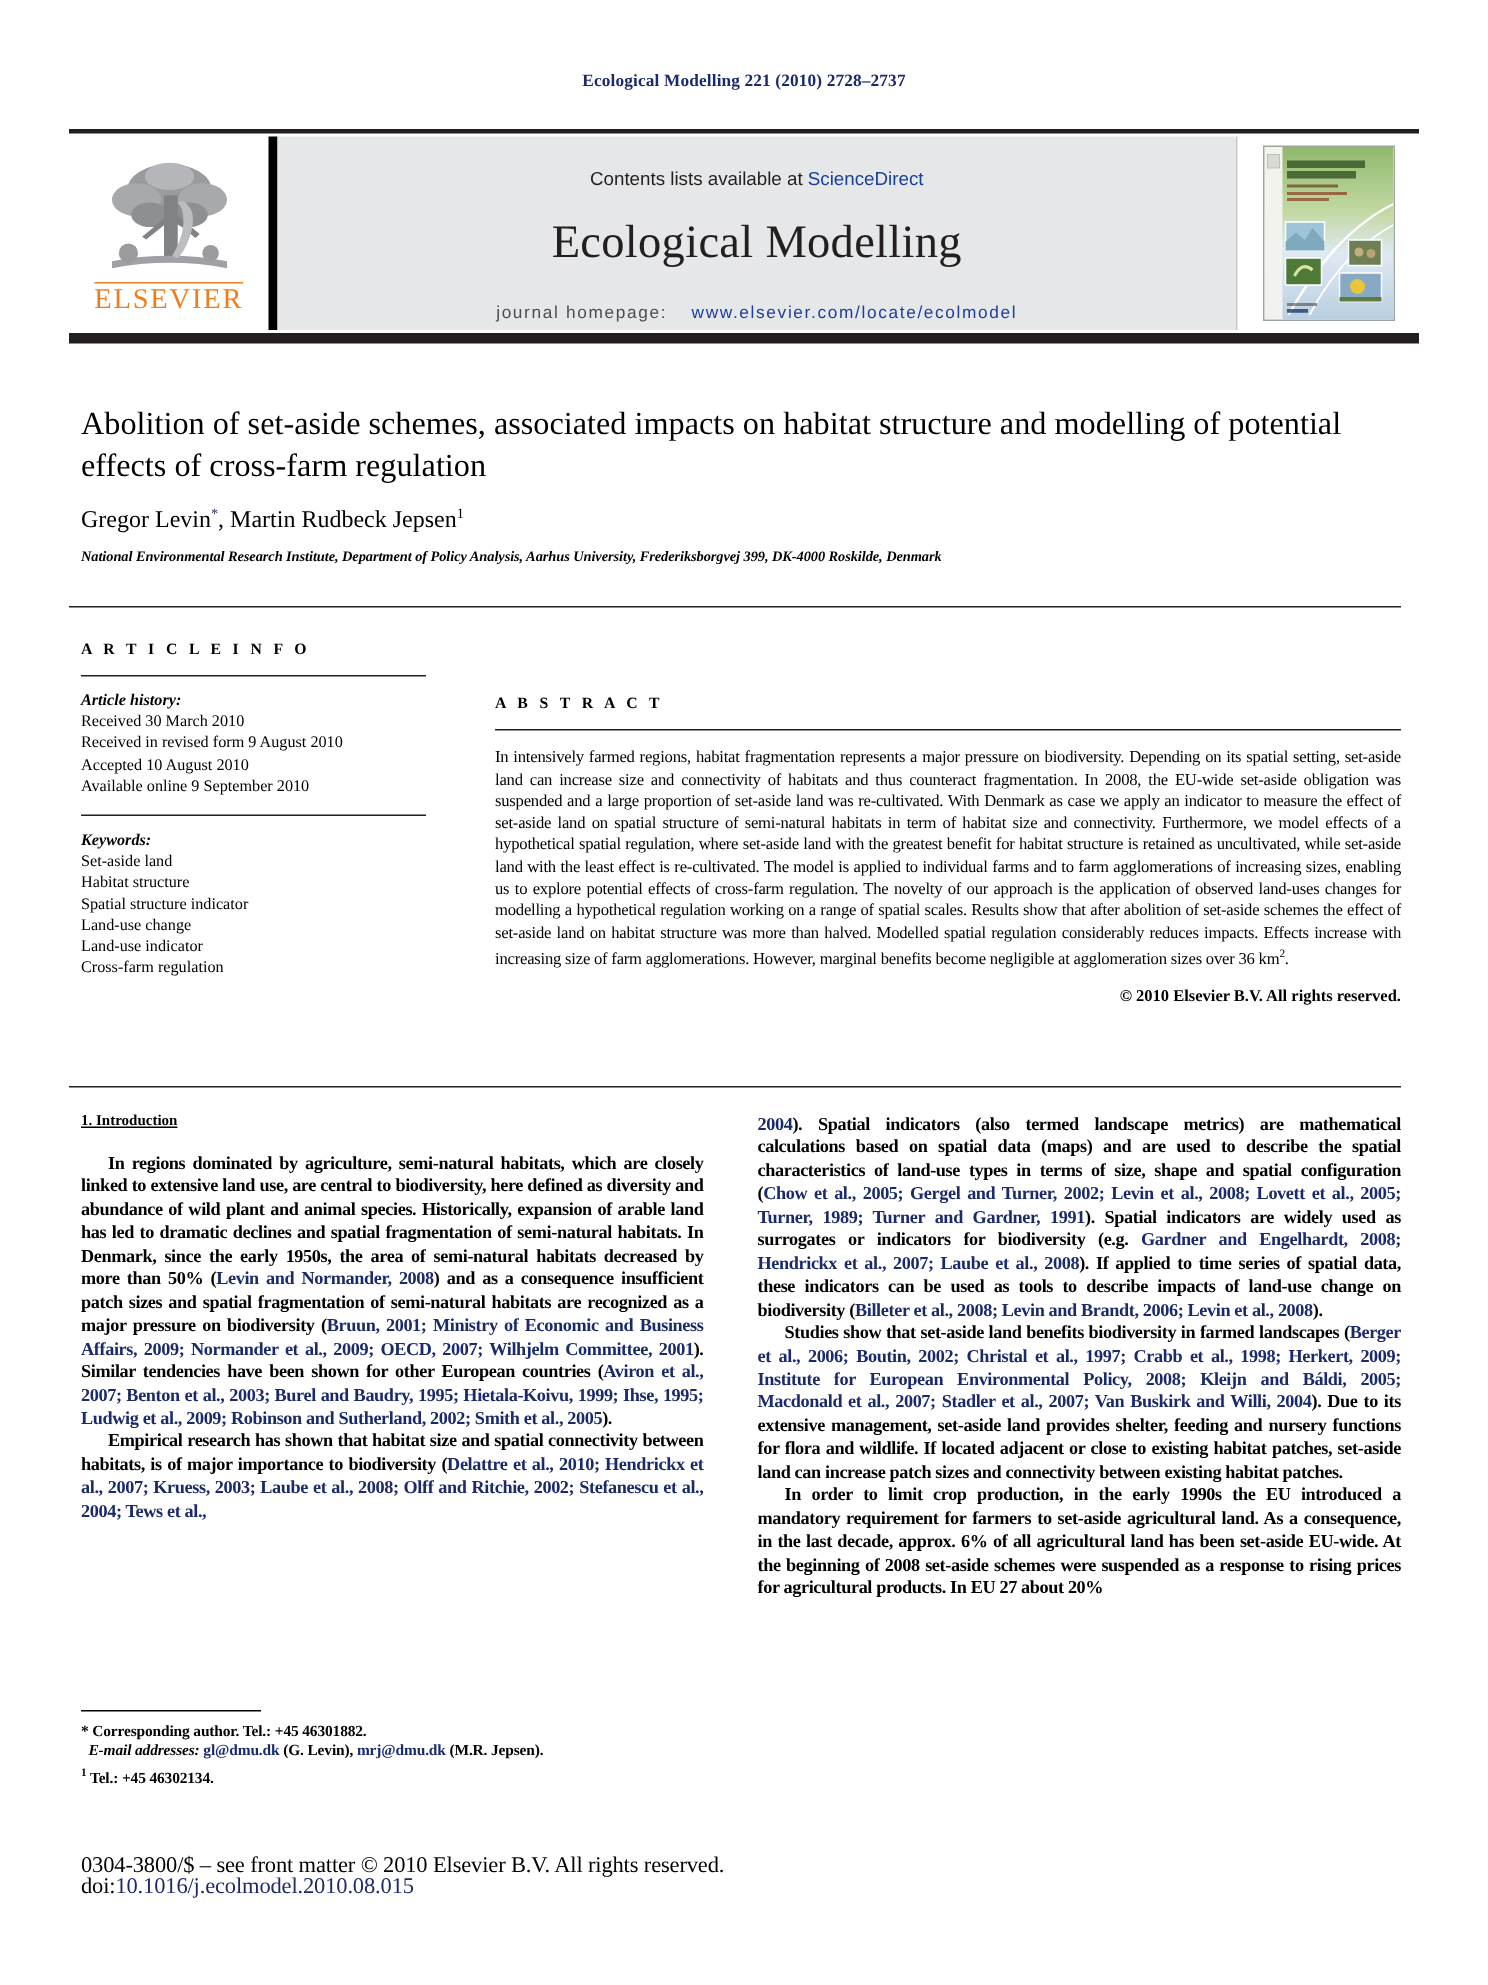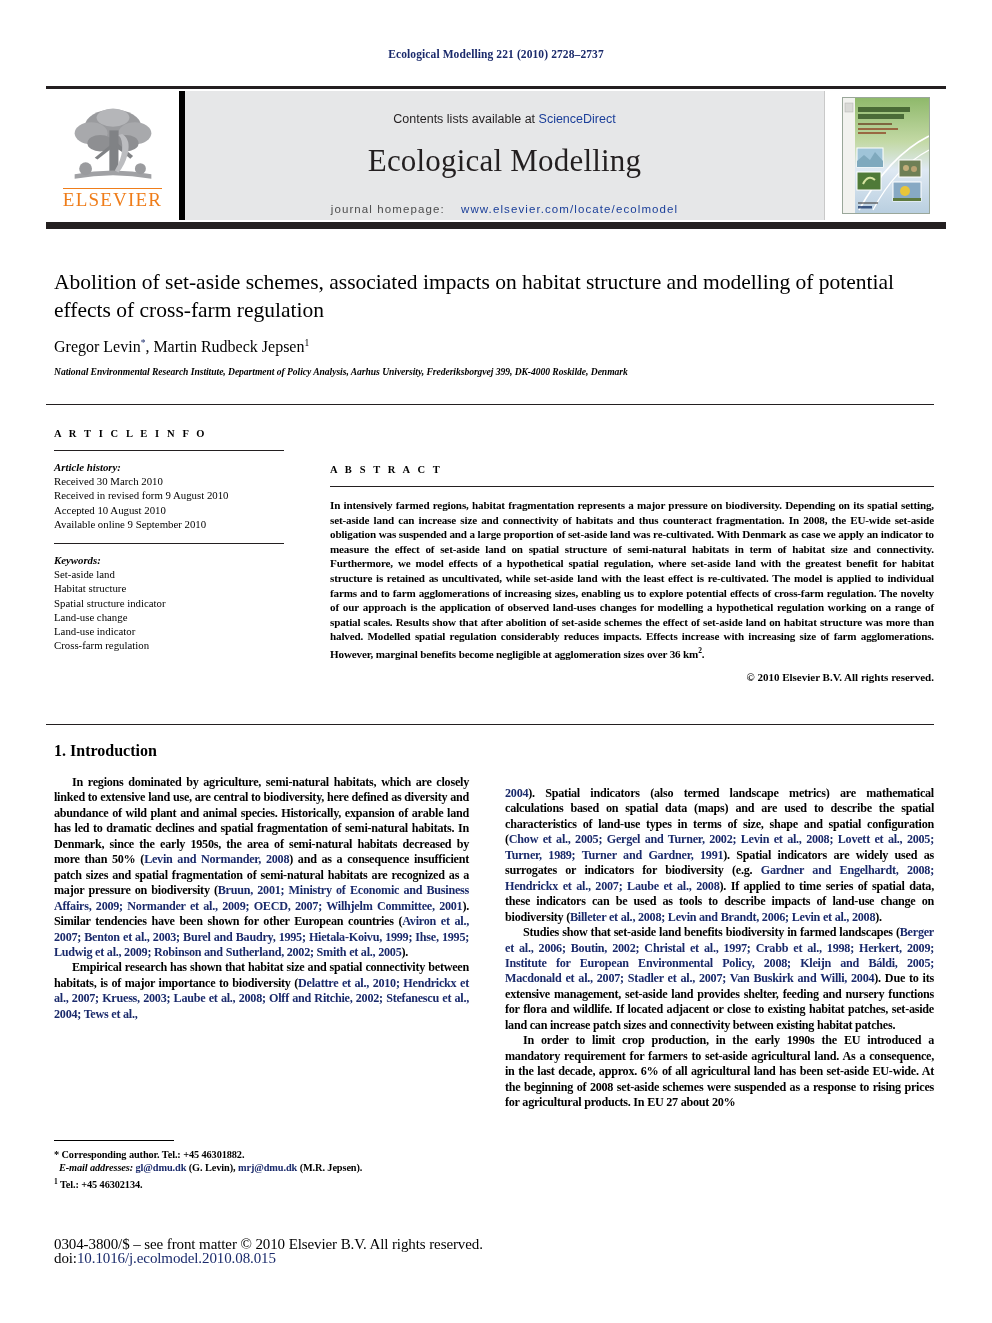--- a/index.html
+++ b/index.html
@@ -213,21 +213,21 @@
   .info-group .lbl { font-style: italic; font-weight: bold; }
   .info-group .ln { display: block; }
   .info-rule2 { height: 1px; background: #231f20; width: 100%; margin-top: 12px; }
 
   .abstract-body {
     margin-top: 11px;
     font-size: 11.1px;
     line-height: 14.6px;
     text-align: justify;
     font-family: "Liberation Serif", serif;
-    font-weight: bold;
+    font-weight: normal;
     letter-spacing: -0.15px;
   }
   .abstract-body sup { font-size: 7.5px; vertical-align: super; }
   .copyright-line {
     margin-top: 10px;
     text-align: right;
     font-size: 11px;
     font-weight: bold;
     font-family: "Liberation Serif", serif;
   }
@@ -235,27 +235,27 @@
   
   .col-left {
     position: absolute;
     left: 54px; top: 742px;
     width: 415px;
   }
   .col-right {
     position: absolute;
     left: 505px; top: 742px;
     width: 429px;
-    margin-top: 44px;
   }
   .h1 {
     font-family: "Liberation Serif", serif;
     font-weight: bold;
-    font-size: 16px;
+    font-size: 10px;
     margin-bottom: 15px;
+    text-decoration: underline;
   }
   .para {
     font-family: "Liberation Serif", serif;
     font-size: 12.15px;
     line-height: 15.45px;
     text-align: justify;
     font-weight: bold;
     letter-spacing: -0.25px;
     margin: 0 0 0 0;
   }

